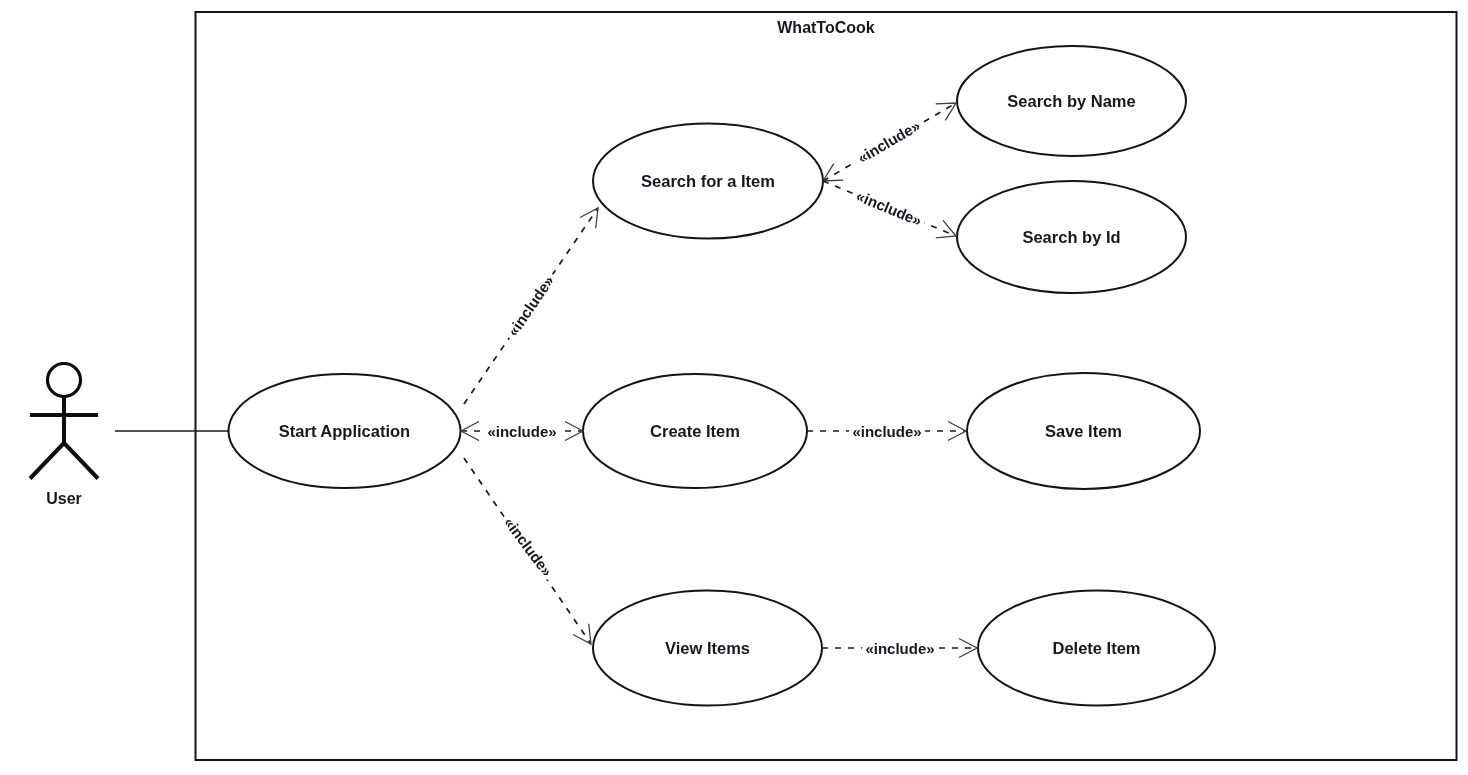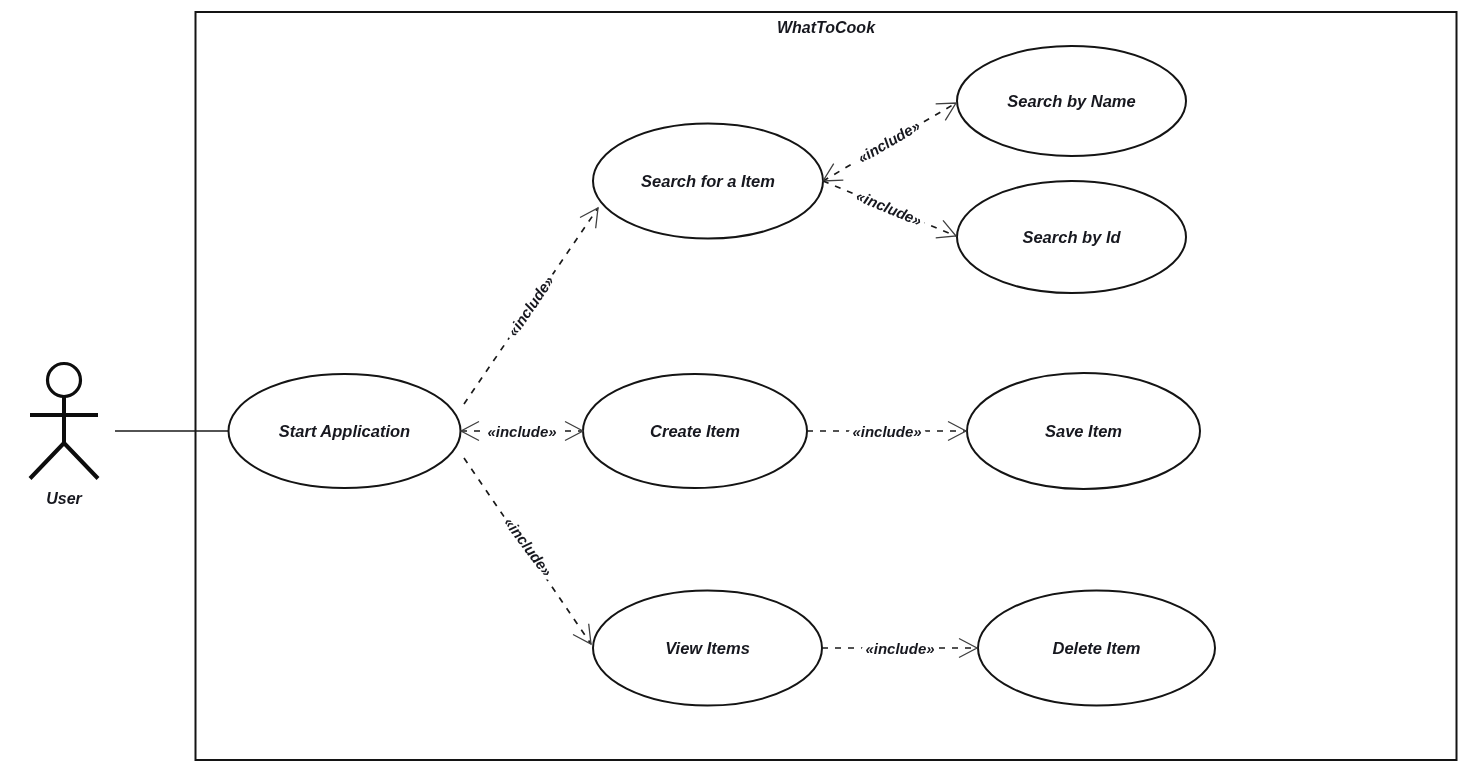--- a/index.html
+++ b/index.html
@@ -3,21 +3,20 @@
 <meta charset="utf-8">
 <style>
   html, body { margin: 0; padding: 0; background: #ffffff; }
   .stage {
     position: relative;
     width: 1468px;
     height: 775px;
     background: #ffffff;
     font-family: "Liberation Sans", sans-serif;
     overflow: hidden;
-    font-style: italic;
   }
   svg { display: block; }
 
   .boundary { fill: none; stroke: #141414; stroke-width: 2; }
   .node     { fill: #ffffff; stroke: #141414; stroke-width: 2; }
   .edge     { fill: none; stroke: #1a1a1a; stroke-width: 1.7; stroke-dasharray: 6 7; }
   .solid    { fill: none; stroke: #1a1a1a; stroke-width: 1.6; }
   .actor-thick { fill: none; stroke: #0d0d0d; stroke-width: 4; stroke-linejoin: round; }
   .actor-head  { fill: #ffffff; stroke: #0d0d0d; stroke-width: 3.2; }
   .arrow    { fill: none; stroke: #3f3f3f; stroke-width: 1.3; stroke-dasharray: none; }

